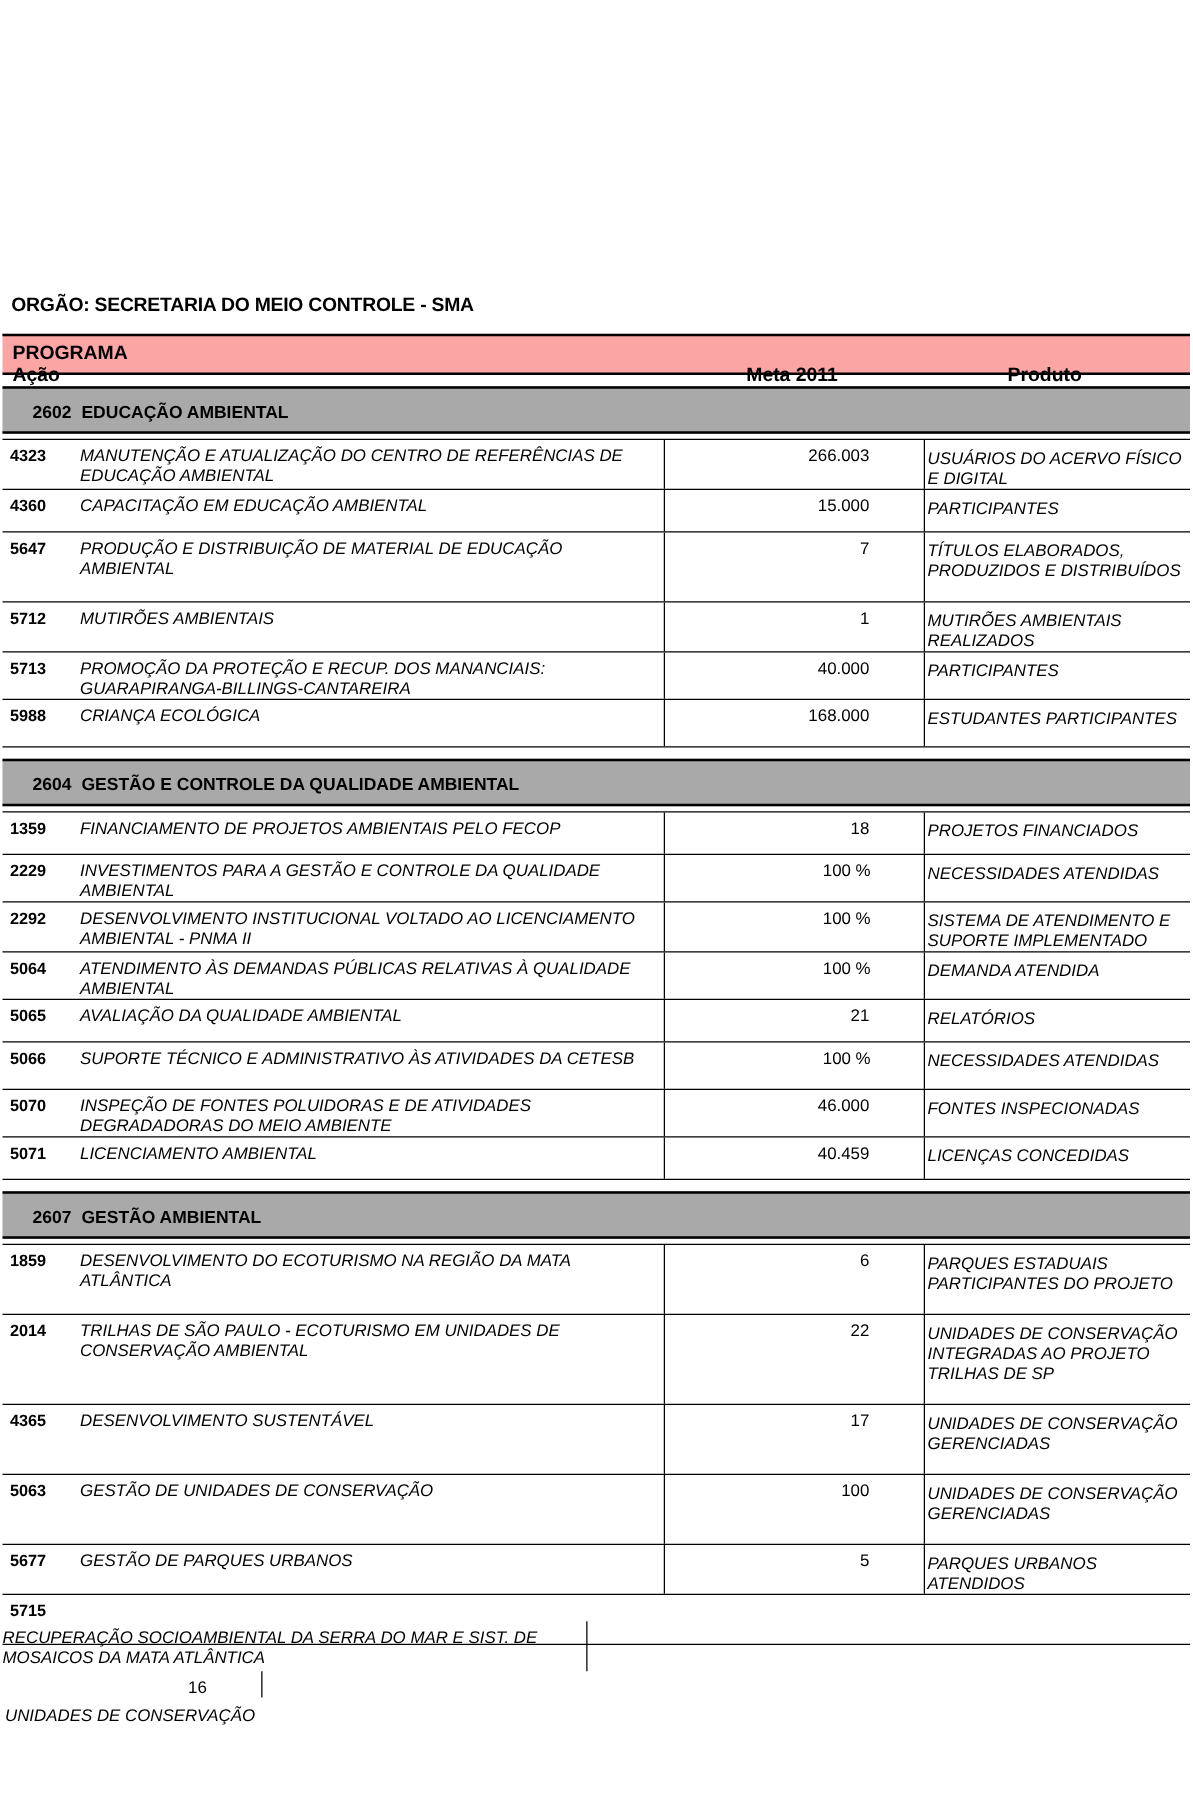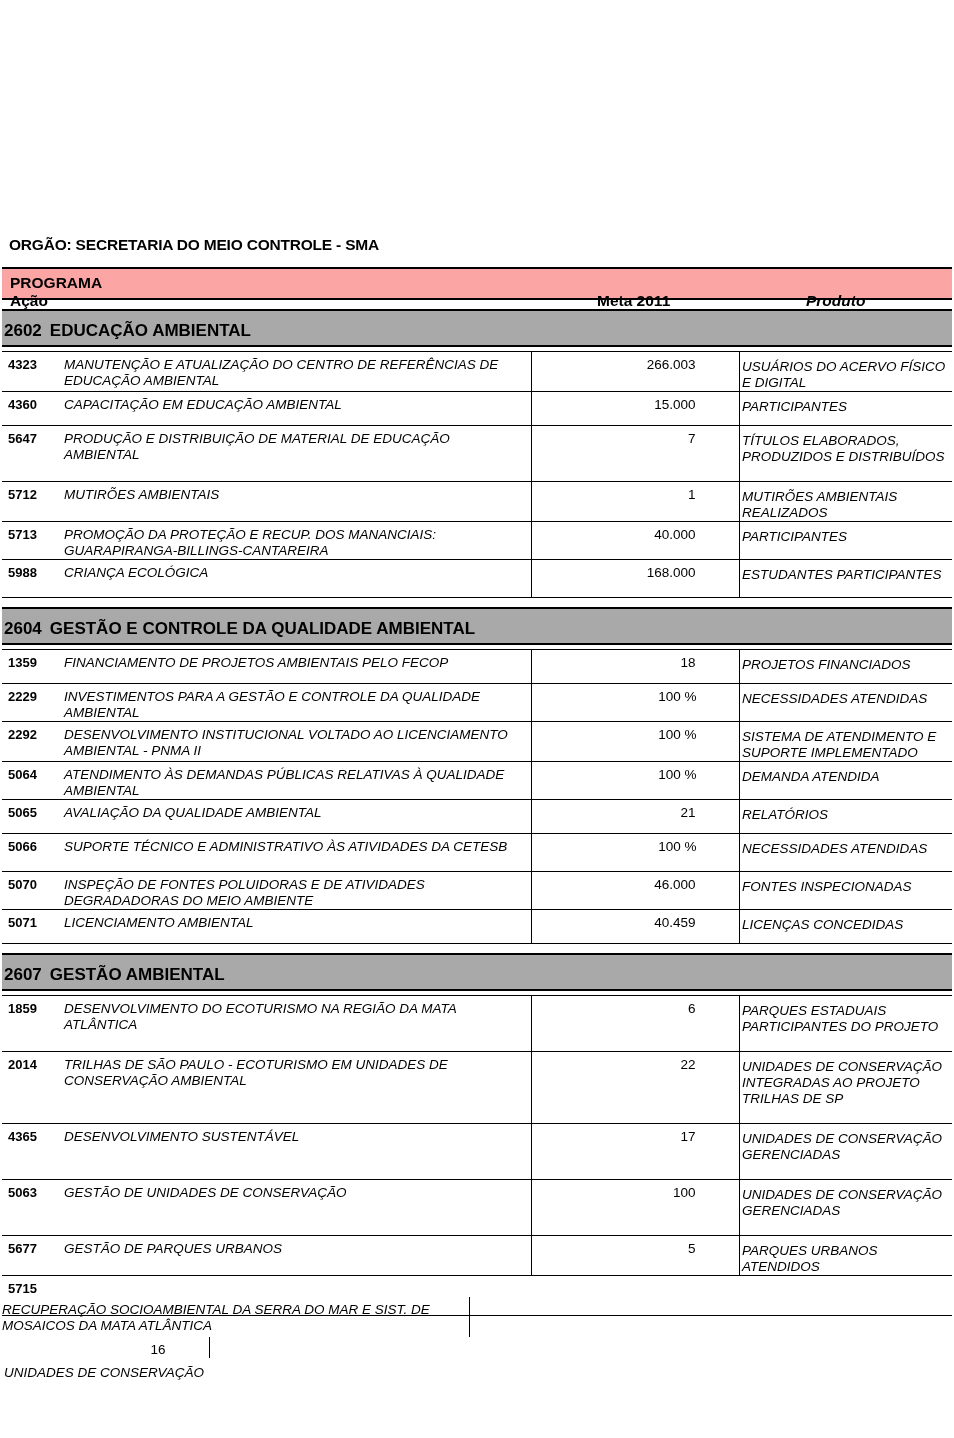--- a/index.html
+++ b/index.html
@@ -11,25 +11,25 @@
     position: absolute; left: 9px; top: 236px;
     font-size: 15.5px; font-weight: bold; letter-spacing: -0.2px;
   }
   .table-wrap { position: absolute; left: 2px; top: 267px; width: 950px; }
   .col-header {
     background: #fca5a5; border-top: 2px solid #000; border-bottom: 2px solid #000;
     height: 33px; position: relative; box-sizing: border-box;
   }
   .col-header .h-prog { position: absolute; left: 8px; top: 5px; font-size: 15.5px; font-weight: bold; line-height: 18px; }
   .col-header .h-meta { position: absolute; left: 595px; top: 23px; font-size: 15.5px; font-weight: bold; }
-  .col-header .h-prod { position: absolute; left: 804px; top: 23px; font-size: 15.5px; font-weight: bold; font-style: italic; }
+  .col-header .h-prod { position: absolute; left: 804px; top: 23px; font-size: 15.5px; font-weight: bold; }
   .section {
     background: #a9a9a9; border-top: 2px solid #000; border-bottom: 2px solid #000;
     height: 38px; box-sizing: border-box; margin-top: 9px;
-    font-size: 17px; font-weight: bold; padding: 10px 0 0 2px;
+    font-size: 14px; font-weight: bold; padding: 10px 0 0 24px;
   }
   .section .sec-code { margin-right: 8px; }
   .row {
     display: flex; border-bottom: 1.5px solid #000; box-sizing: border-box;
     font-size: 13.5px; line-height: 16px;
   }
   .section + .rows { margin-top: 4px; border-top: 1.5px solid #000; }
   .row .c-code { width: 62px; padding: 5px 0 0 6px; font-weight: bold; box-sizing: border-box; font-size: 13px; }
   .row .c-desc { width: 468px; padding: 5px 6px 3px 0; font-style: italic; box-sizing: border-box; border-right: 1.5px solid #000; }
   .row .c-meta { width: 208px; padding: 5px 0 0 0; box-sizing: border-box; border-right: 1.5px solid #000; text-align: center; position: relative; }

